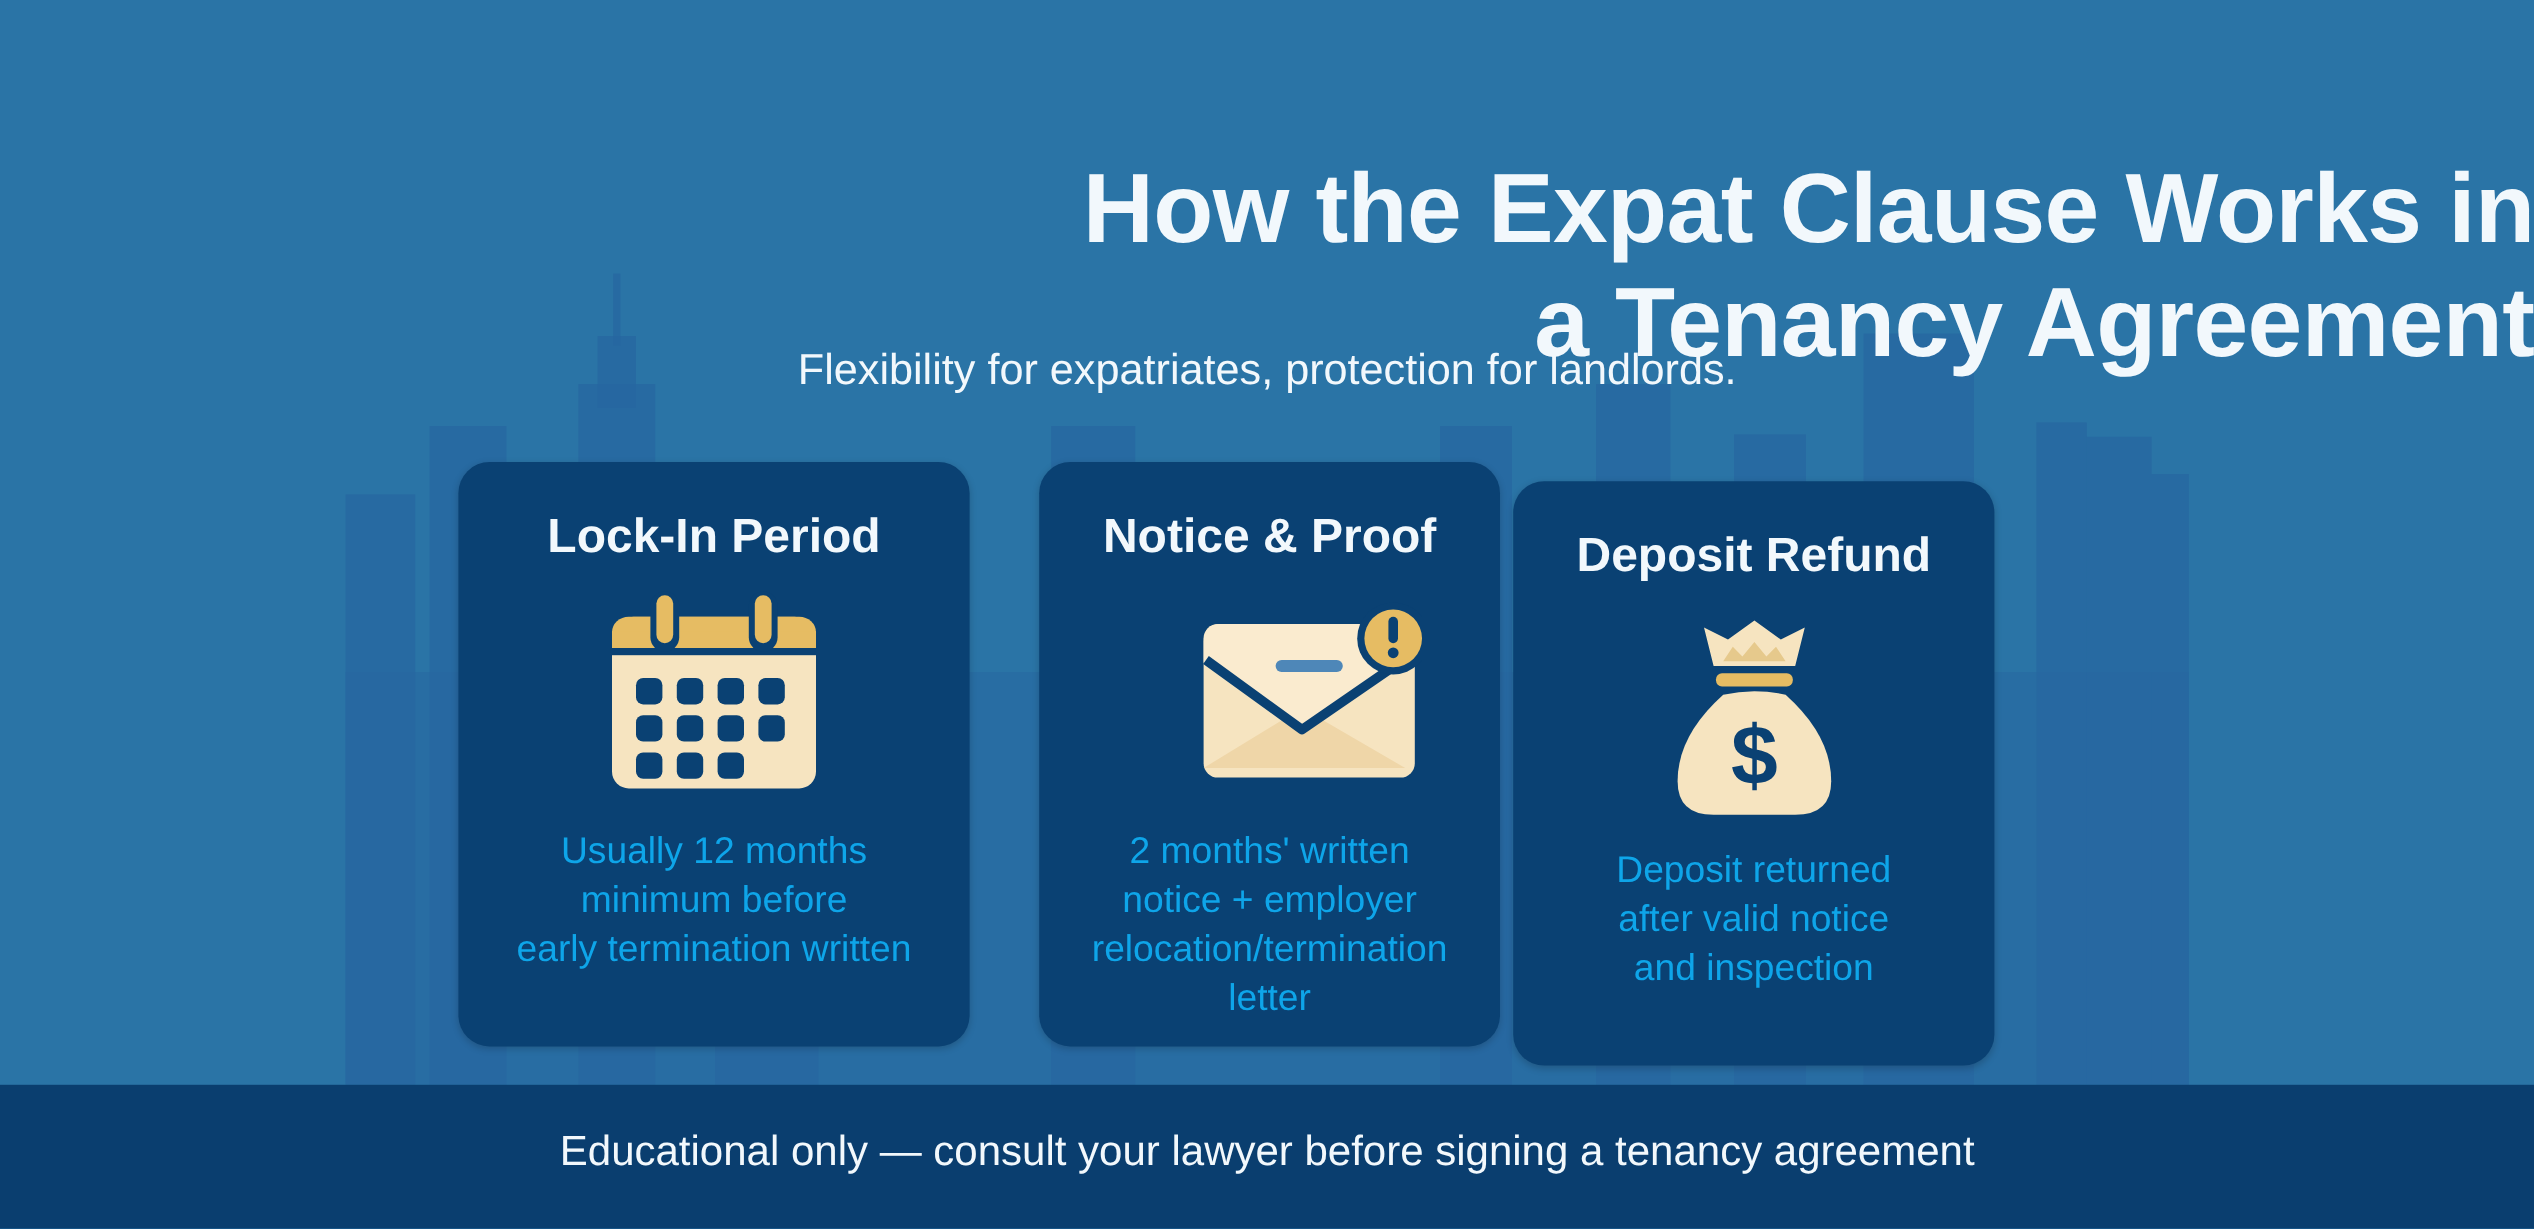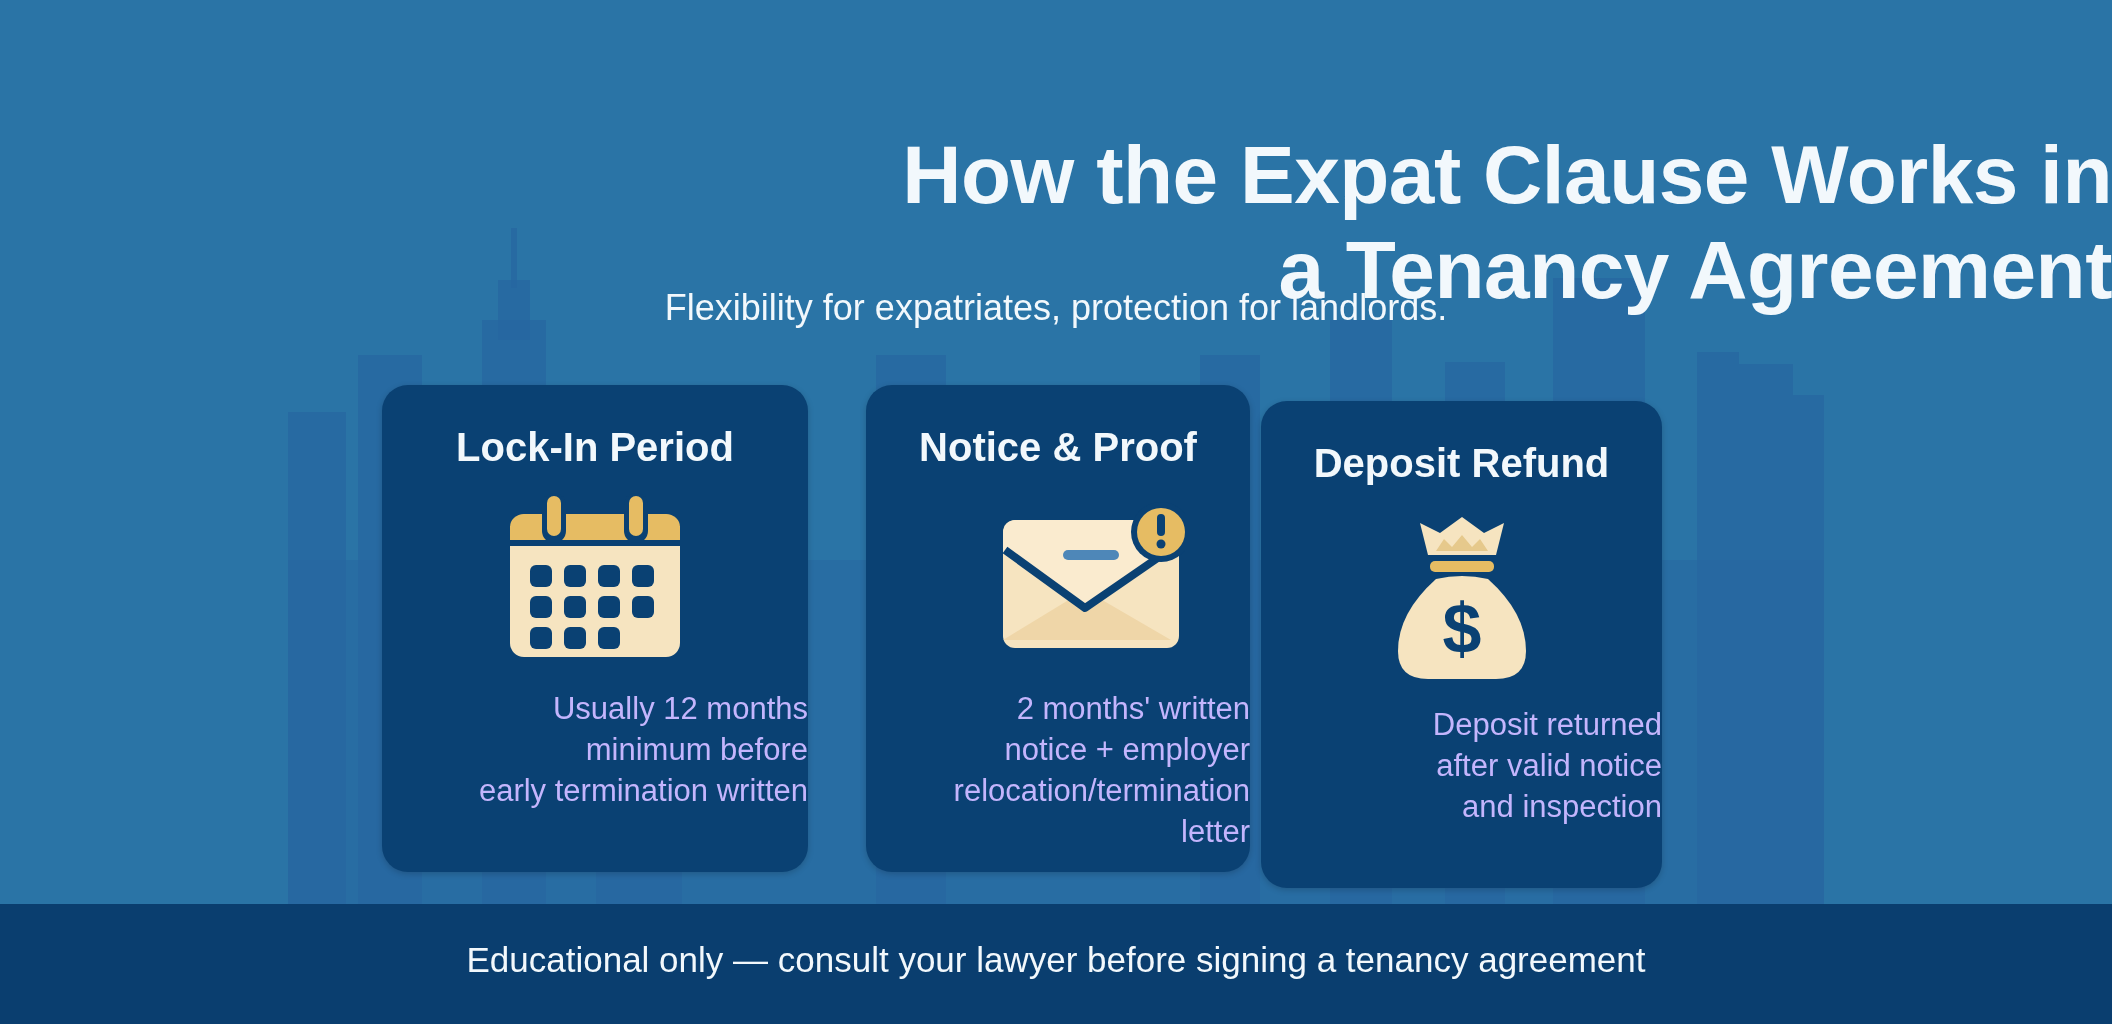--- a/index.html
+++ b/index.html
@@ -33,21 +33,21 @@
     .card-1 { left: 382px; width: 426px; }
     .card-2 { left: 842px; width: 384px; margin-left: 24px; }
     .card-3 { left: 1261px; width: 401px; margin-top: 16px; }
     .card h2 {
       position: absolute; left: 0; right: 0; top: 38px; margin: 0;
       text-align: center; font-size: 40px; line-height: 48px; font-weight: bold; color: #F2F8FC;
     }
     .card .icon { position: absolute; left: 50%; transform: translateX(-50%); top: 105px; }
     .card .desc {
       position: absolute; left: 0; right: 0; top: 303px;
-      text-align: right; font-size: 31px; line-height: 41px; color: #c4b5fd;
+      text-align: center; font-size: 31px; line-height: 41px; color: #0ea5e9;
     }
     .card .desc span { display: block; }
 
     .footer {
       position: absolute; left: 0; top: 904px; width: 2112px; height: 120px;
       background: #0A3E6F;
     }
     .footer p {
       margin: 0; position: absolute; left: 0; right: 0; top: 34px;
       text-align: center; font-size: 35px; line-height: 44px; color: #F2F8FC;

